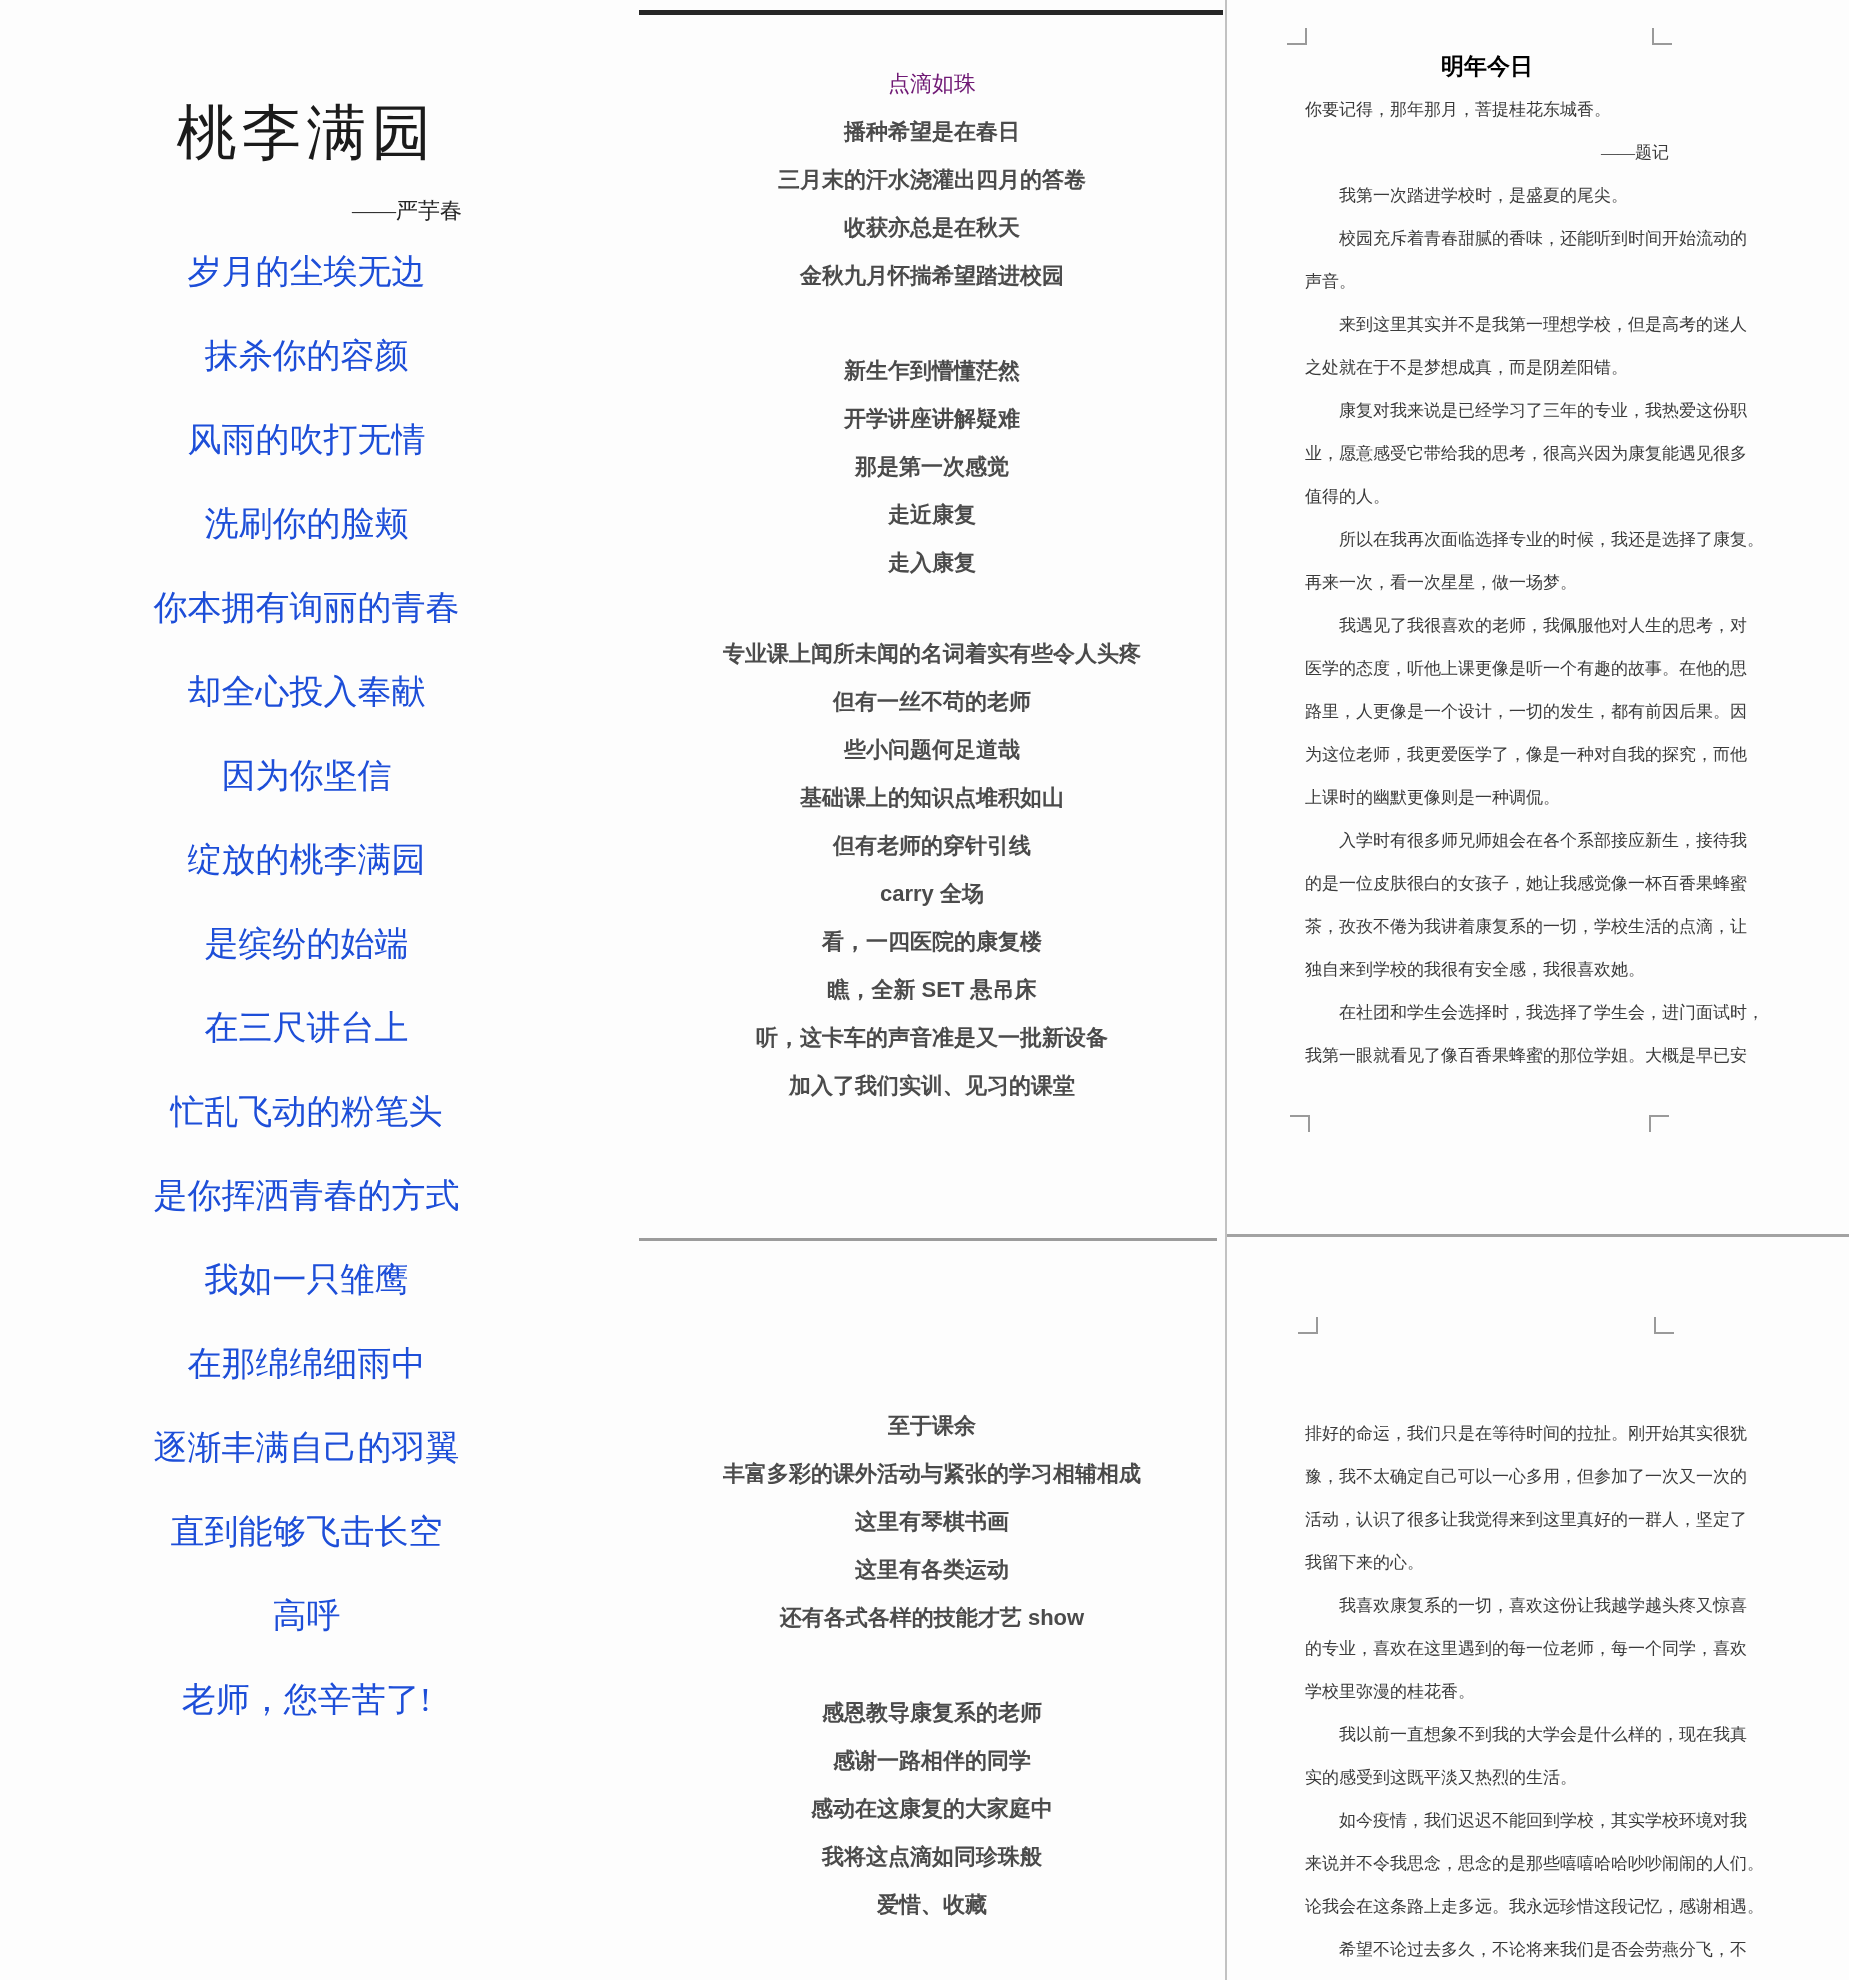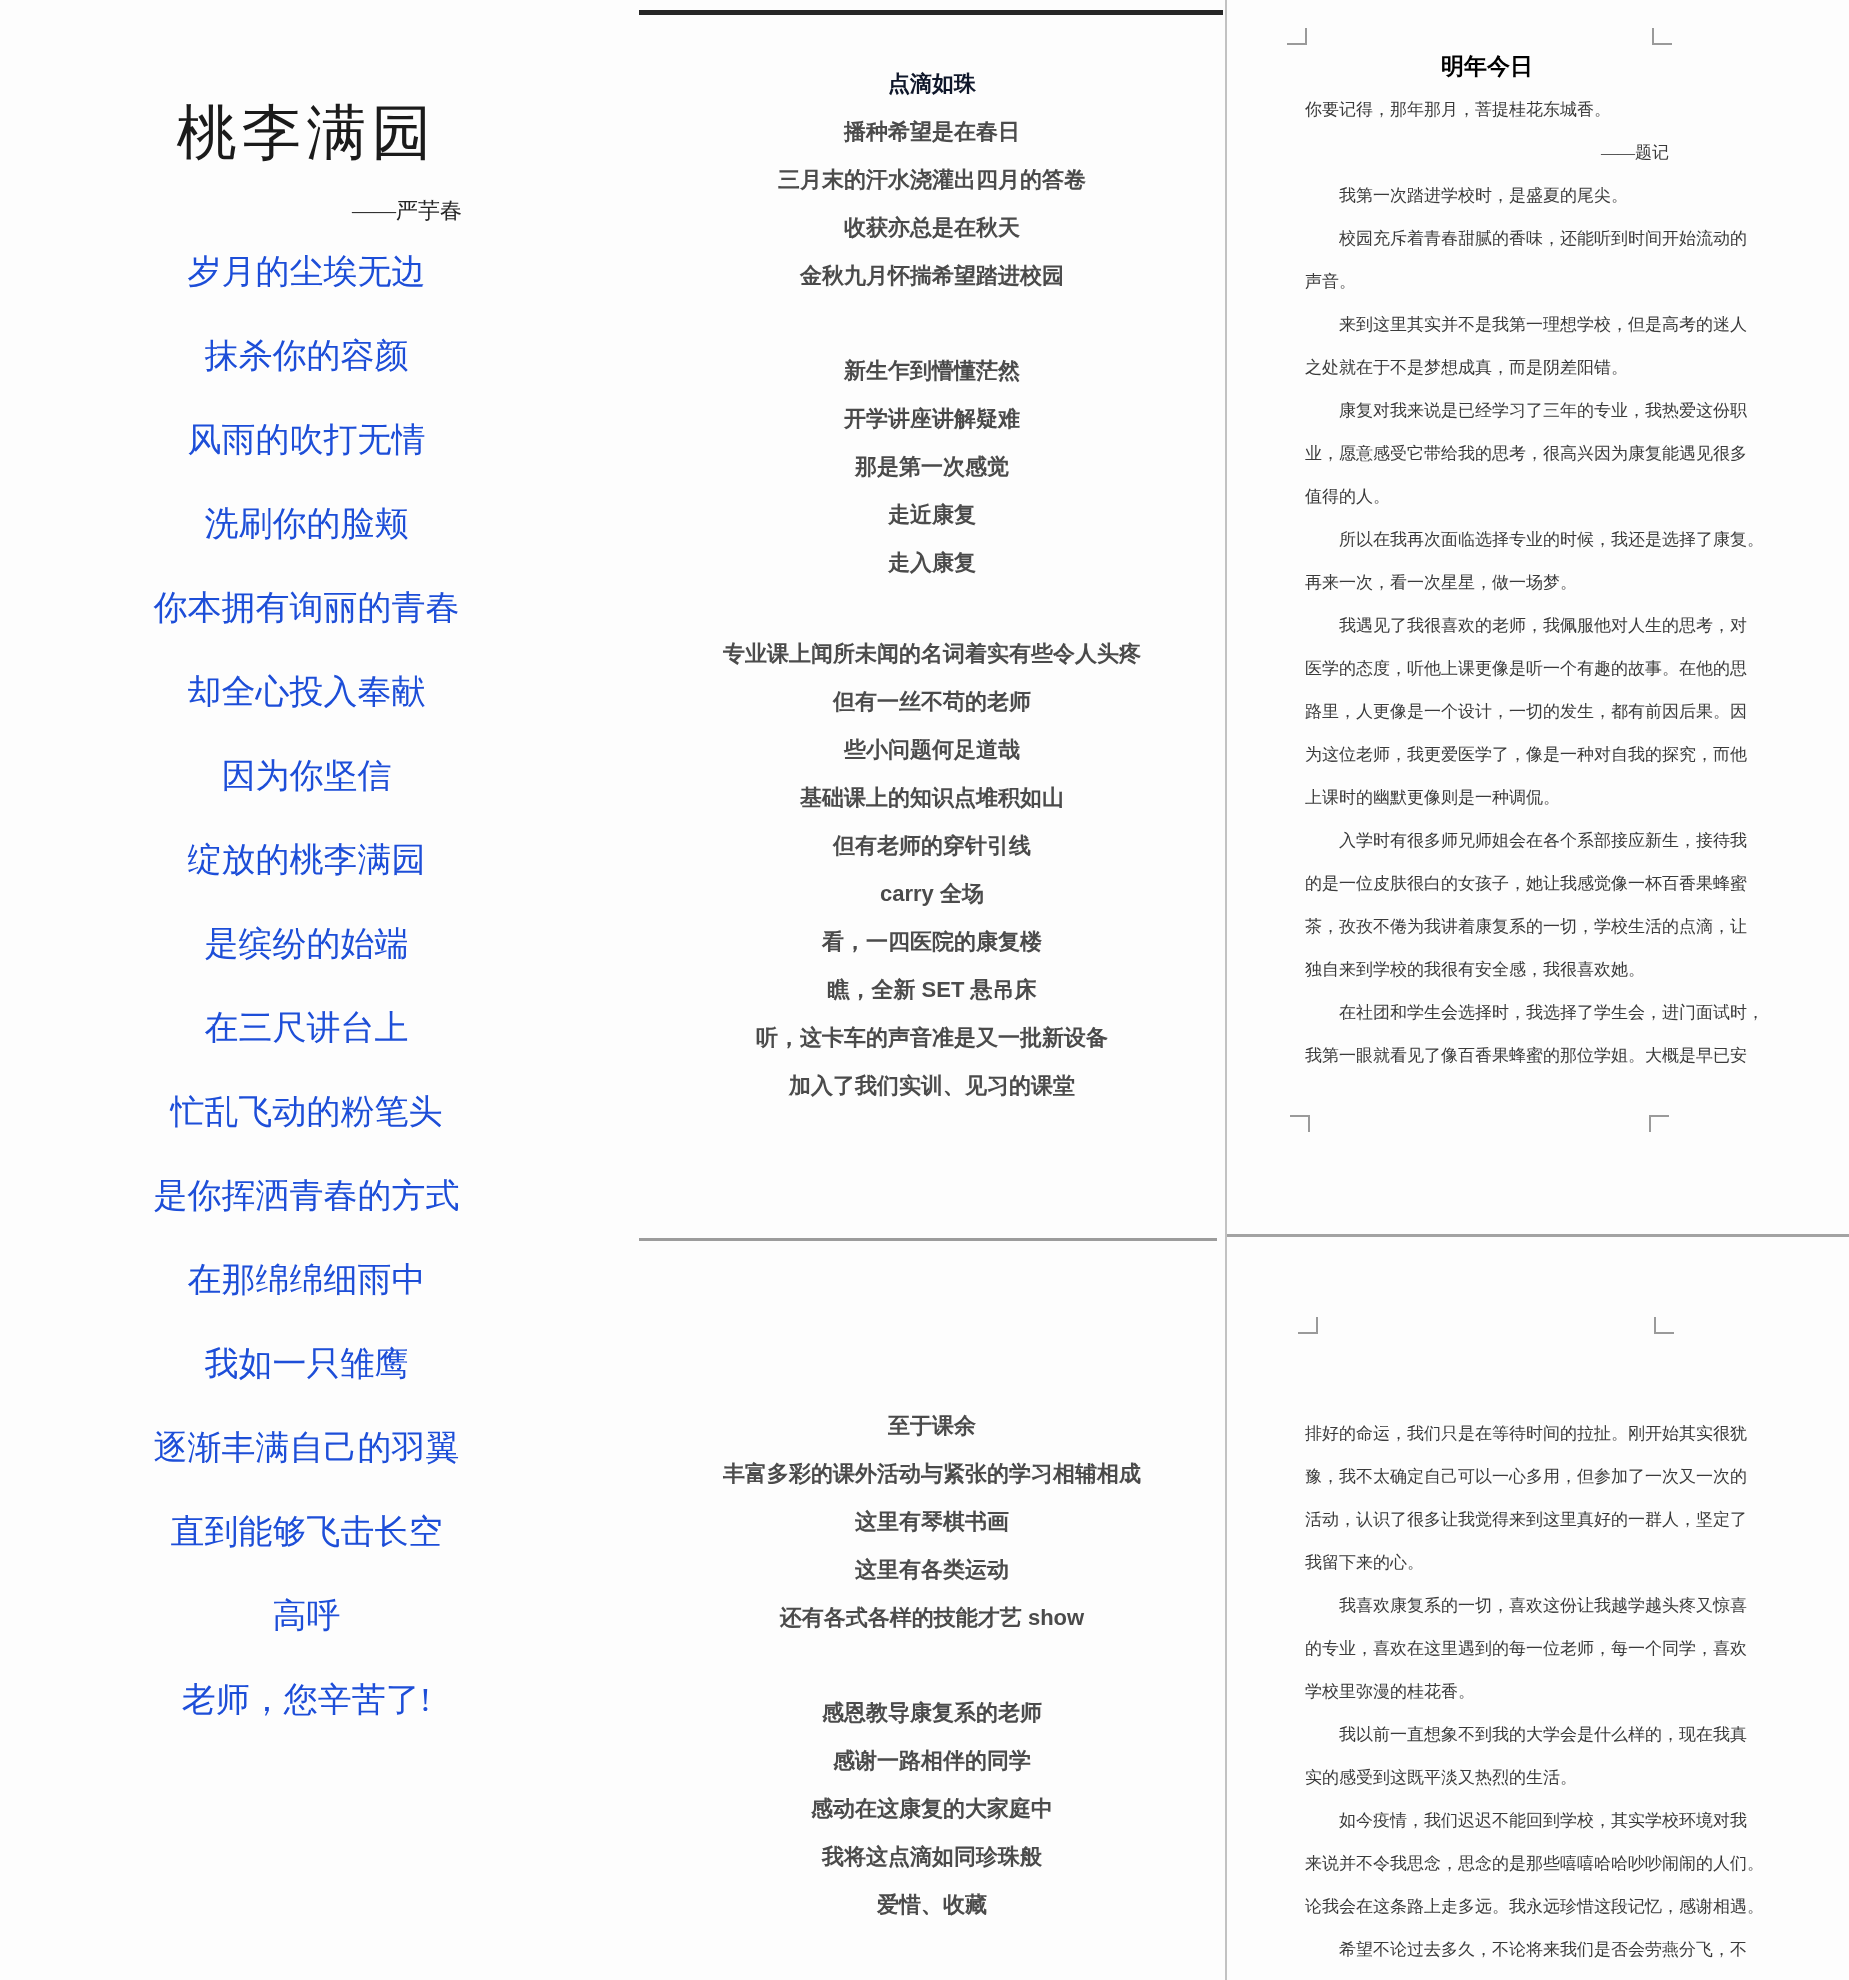--- a/index.html
+++ b/index.html
@@ -22,21 +22,21 @@
     font-size:34px;color:#1d4ed8;
   }
   .left-poem .lline{height:84px;line-height:84px;}
   
   .m-col{
     position:absolute;left:639px;width:586px;text-align:center;
     font-family:"Liberation Sans","DejaVu Sans",sans-serif;
     font-weight:600;color:#4b4b4b;font-size:22px;
   }
   .m-col .mline{height:48px;line-height:48px;}
-  .mtitle{font-weight:700;color:#0f172a;}
+  .mtitle{font-weight:400;color:#701a75;}
   #m-s1{top:60px;}
   #m-s2{top:347px;}
   #m-s3{top:630px;}
   #m-s4{top:1402px;}
   #m-s5{top:1689px;}
   
   .e-title{
     position:absolute;left:1305px;top:51px;width:364px;text-align:center;
     font-size:23px;font-weight:700;color:#000000;
     font-family:"Liberation Serif","DejaVu Serif",serif;
@@ -80,22 +80,22 @@
     <div class="lline">风雨的吹打无情</div>
     <div class="lline">洗刷你的脸颊</div>
     <div class="lline">你本拥有询丽的青春</div>
     <div class="lline">却全心投入奉献</div>
     <div class="lline">因为你坚信</div>
     <div class="lline">绽放的桃李满园</div>
     <div class="lline">是缤纷的始端</div>
     <div class="lline">在三尺讲台上</div>
     <div class="lline">忙乱飞动的粉笔头</div>
     <div class="lline">是你挥洒青春的方式</div>
+    <div class="lline">我如一只雏鹰</div>
     <div class="lline">在那绵绵细雨中</div>
-    <div class="lline">我如一只雏鹰</div>
     <div class="lline">逐渐丰满自己的羽翼</div>
     <div class="lline">直到能够飞击长空</div>
     <div class="lline">高呼</div>
     <div class="lline">老师，您辛苦了!</div>
   </div>
 
   <div class="m-col" id="m-s1">
     <div class="mline mtitle">点滴如珠</div>
     <div class="mline">播种希望是在春日</div>
     <div class="mline">三月末的汗水浇灌出四月的答卷</div>

